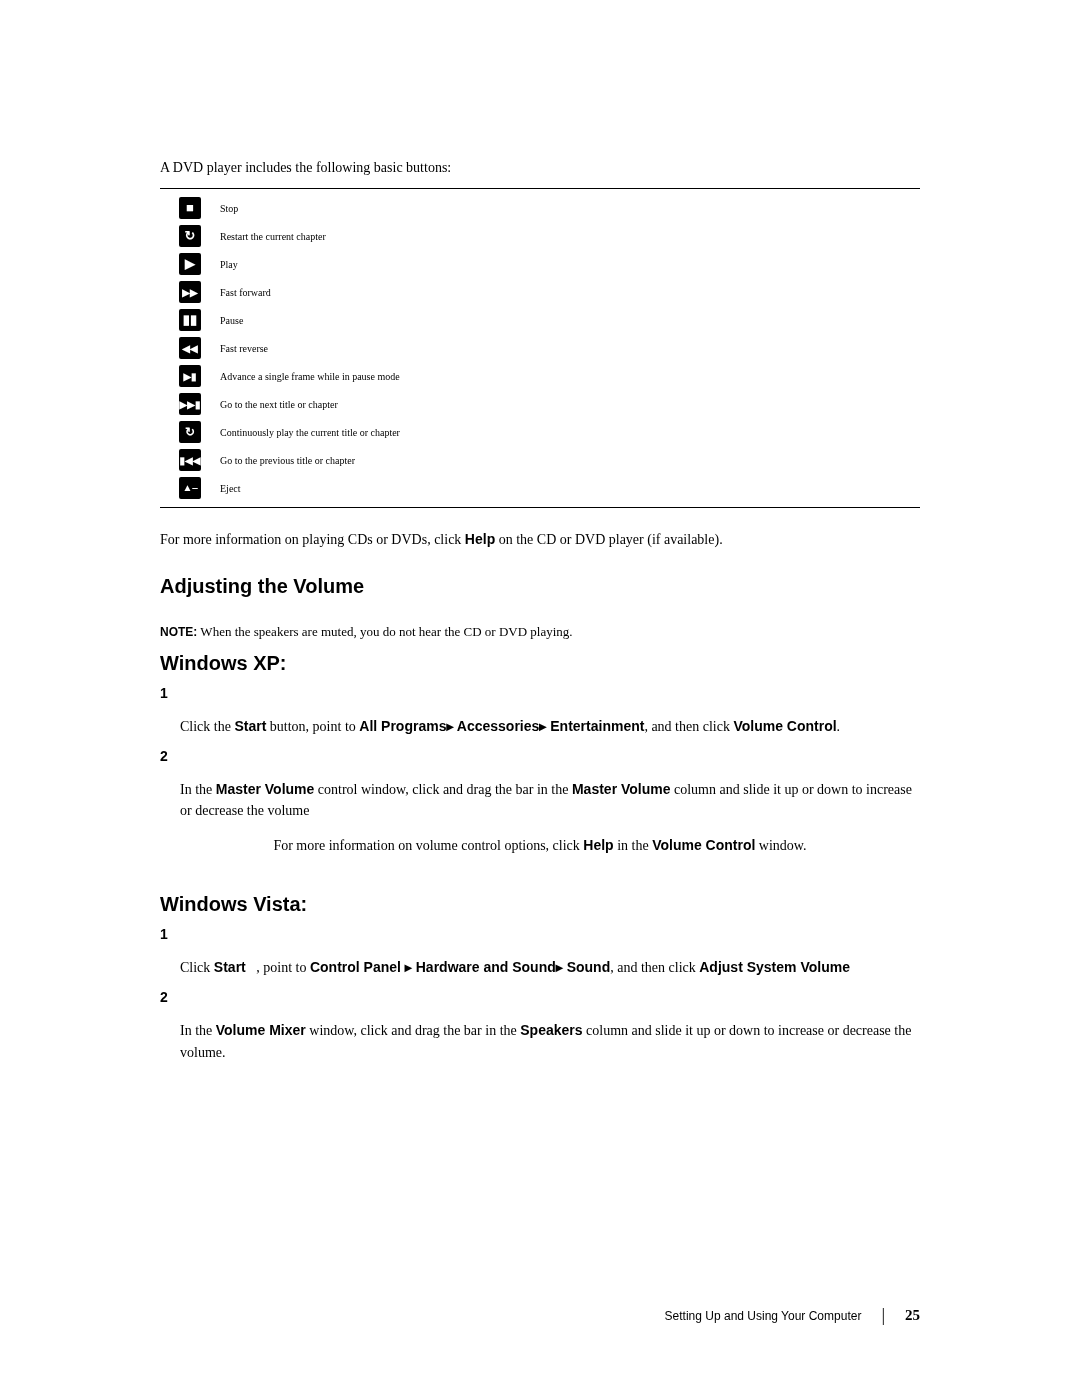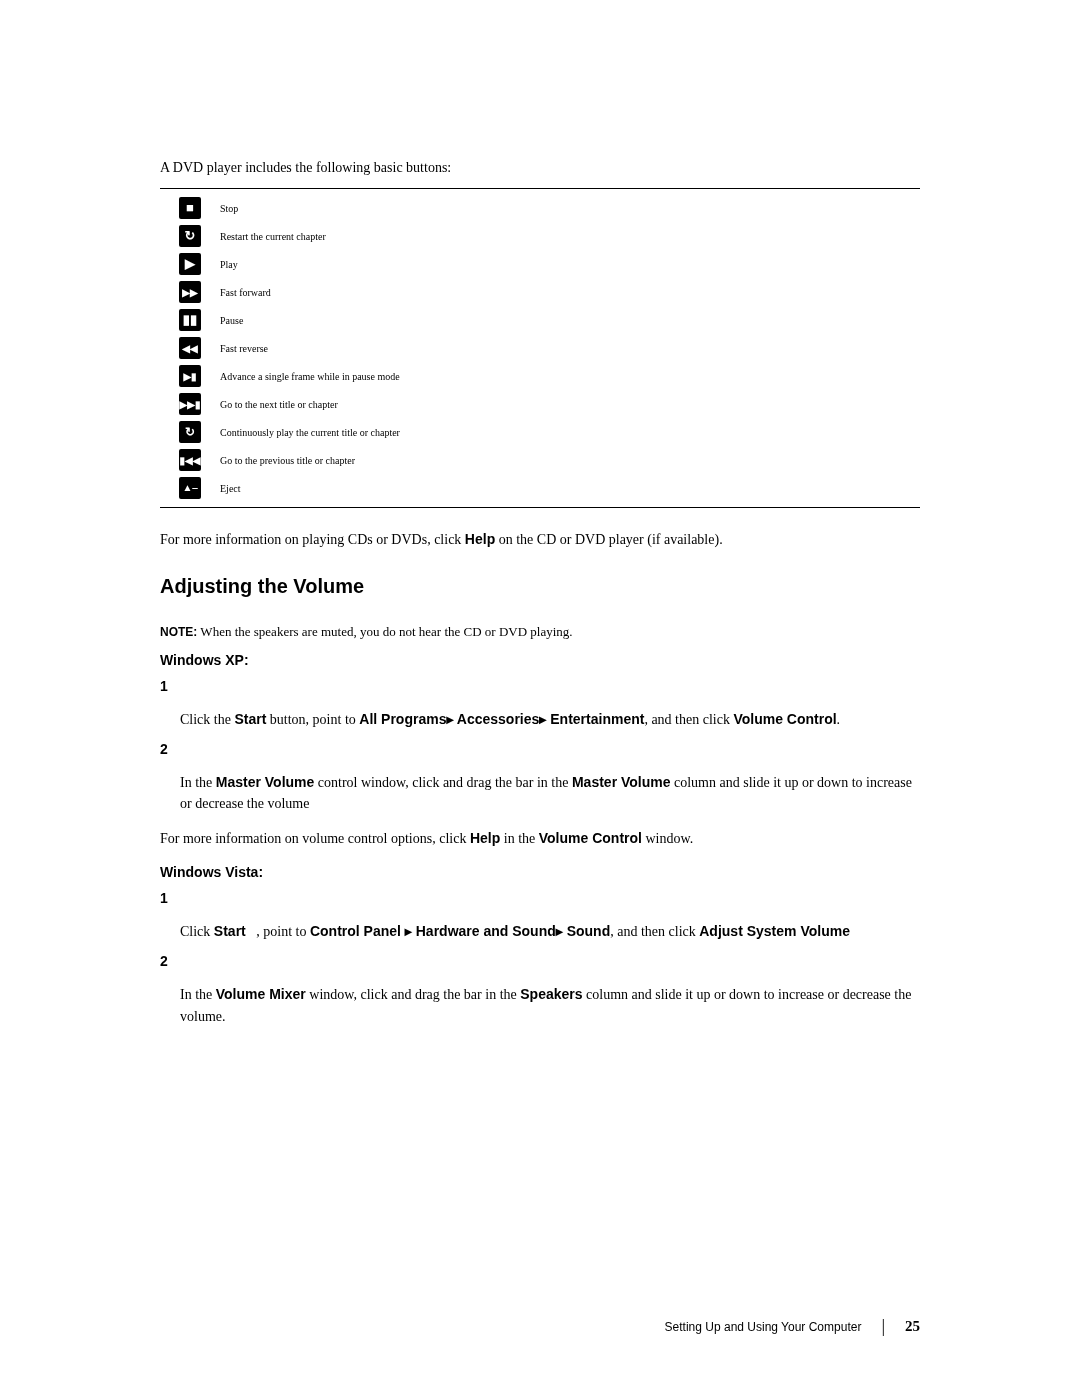--- a/index.html
+++ b/index.html
@@ -85,21 +85,21 @@
       line-height: 1.5;
     }
 
     .note-label {
       font-weight: bold;
       font-family: Arial, sans-serif;
       font-size: 12px;
     }
 
     .subsection-title {
-      font-size: 14px;
+      font-size: 20px;
       font-weight: bold;
       font-family: Arial, sans-serif;
       margin-bottom: 8px;
     }
 
     .numbered-list {
       list-style: none;
       margin-left: 0;
       margin-bottom: 12px;
     }
@@ -124,27 +124,28 @@
       margin-top: 33px;
     }
 
     .bold-term {
       font-weight: bold;
       font-family: Arial, sans-serif;
     }
 
     .info-text2 {
       font-size: 14px;
-      margin-bottom: 14px;
+      margin-bottom: 36px;
       line-height: 1.6;
+      text-align: center;
     }
 
     .footer {
       position: absolute;
-      bottom: 60px;
+      bottom: 71px;
       left: 0;
       right: 0;
       display: flex;
       justify-content: flex-end;
       padding-right: 160px;
       align-items: center;
       gap: 20px;
       font-size: 13px;
       color: #000;
     }

